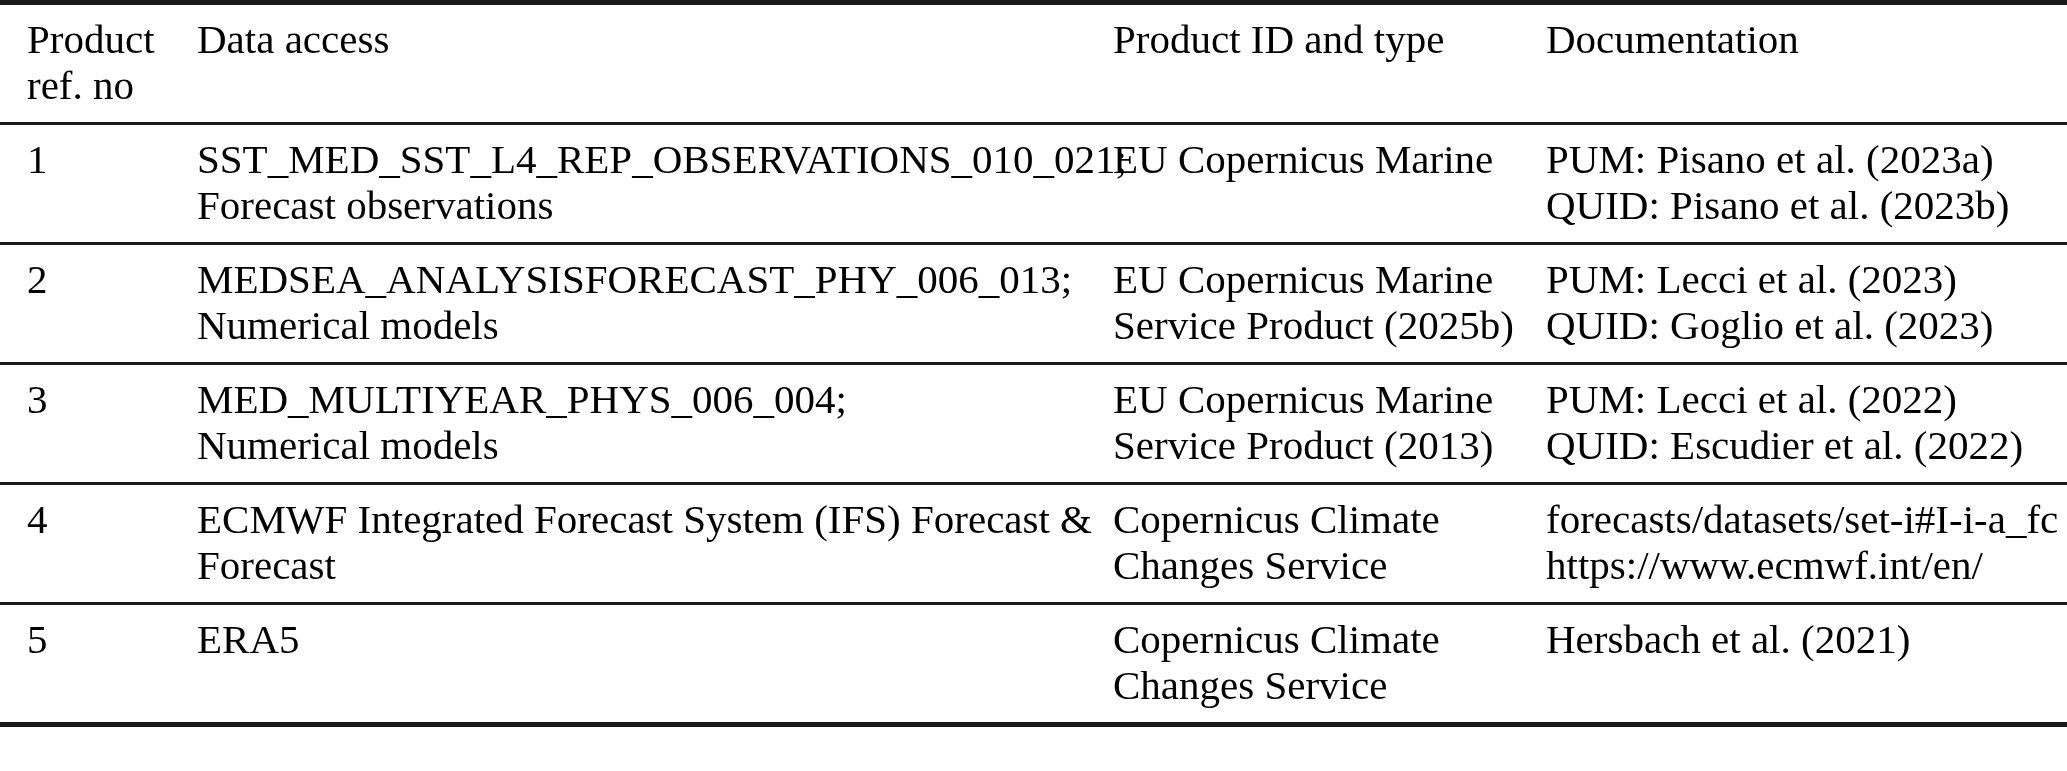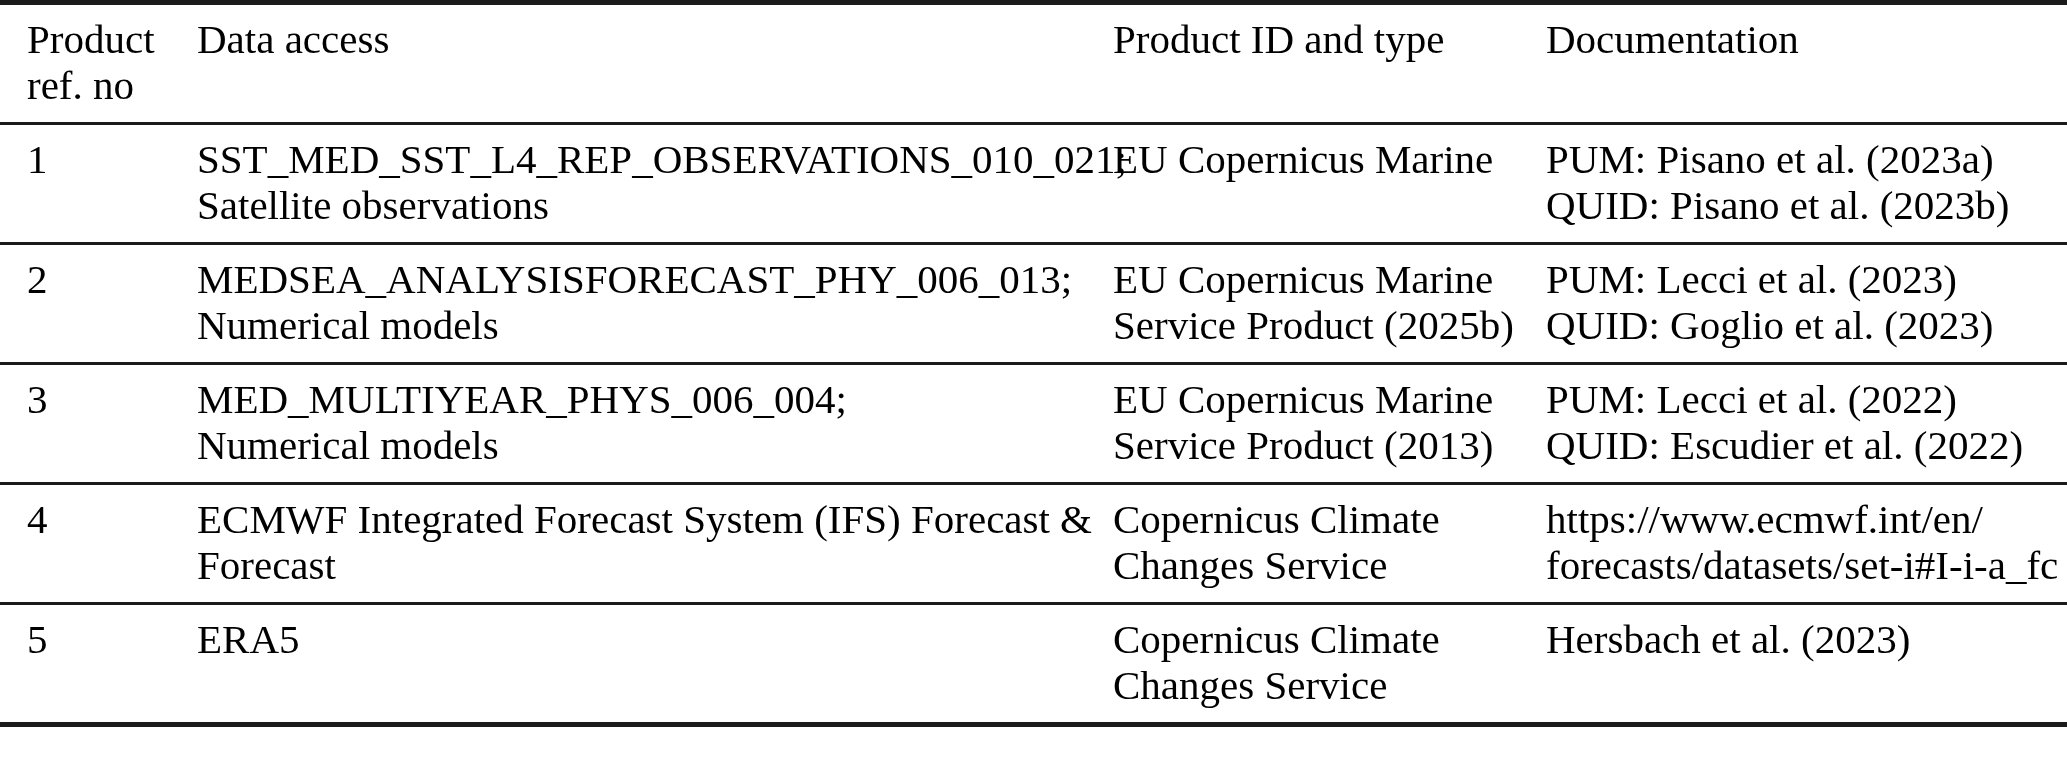--- a/index.html
+++ b/index.html
@@ -65,21 +65,21 @@
         <div class="line">Documentation</div>
       </div>
     </div>
 
     <div class="trow">
       <div class="cell">
         <div class="line">1</div>
       </div>
       <div class="cell">
         <div class="line">SST_MED_SST_L4_REP_OBSERVATIONS_010_021;</div>
-        <div class="line">Satellite observations</div>
+        <div class="line">Forecast observations</div>
       </div>
       <div class="cell">
         <div class="line">EU Copernicus Marine</div>
       </div>
       <div class="cell">
         <div class="line">PUM: Pisano et al. (2023a)</div>
         <div class="line">QUID: Pisano et al. (2023b)</div>
       </div>
     </div>
 
@@ -126,36 +126,36 @@
       <div class="cell">
         <div class="line">ECMWF Integrated Forecast System (IFS) Forecast &amp;</div>
         <div class="line">Forecast</div>
       </div>
       <div class="cell">
         <div class="line">Copernicus Climate</div>
         <div class="line">Changes Service</div>
       </div>
       <div class="cell">
         <div class="link">
+          <div class="line">forecasts/datasets/set-i#I-i-a_fc</div>
           <div class="line">https://www.ecmwf.int/en/</div>
-          <div class="line">forecasts/datasets/set-i#I-i-a_fc</div>
         </div>
       </div>
     </div>
 
     <div class="trow">
       <div class="cell">
         <div class="line">5</div>
       </div>
       <div class="cell">
         <div class="line">ERA5</div>
       </div>
       <div class="cell">
         <div class="line">Copernicus Climate</div>
         <div class="line">Changes Service</div>
       </div>
       <div class="cell">
-        <div class="line">Hersbach et al. (2023)</div>
+        <div class="line">Hersbach et al. (2021)</div>
       </div>
     </div>
 
   </div>
 </div>
 
 </body></html>

